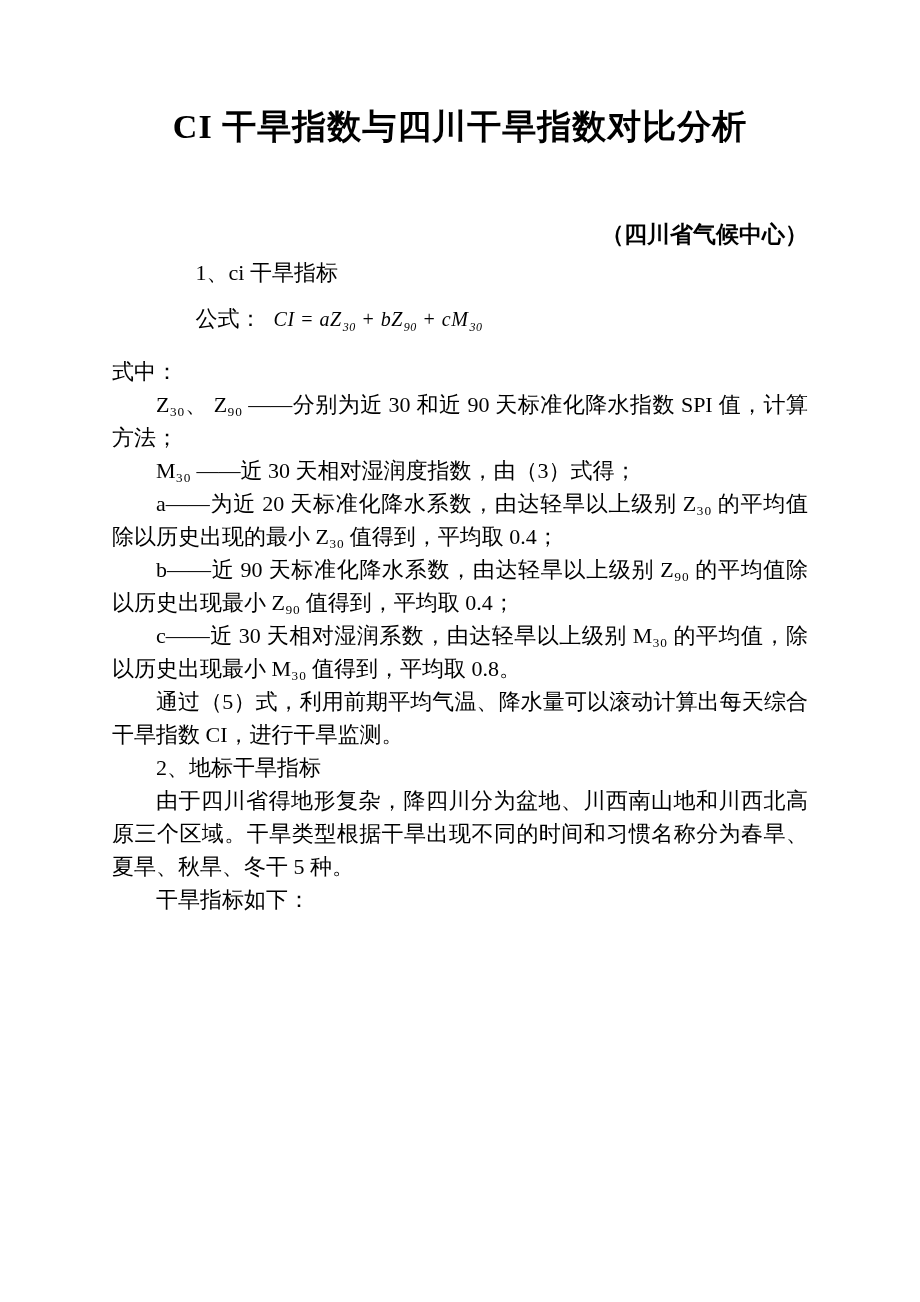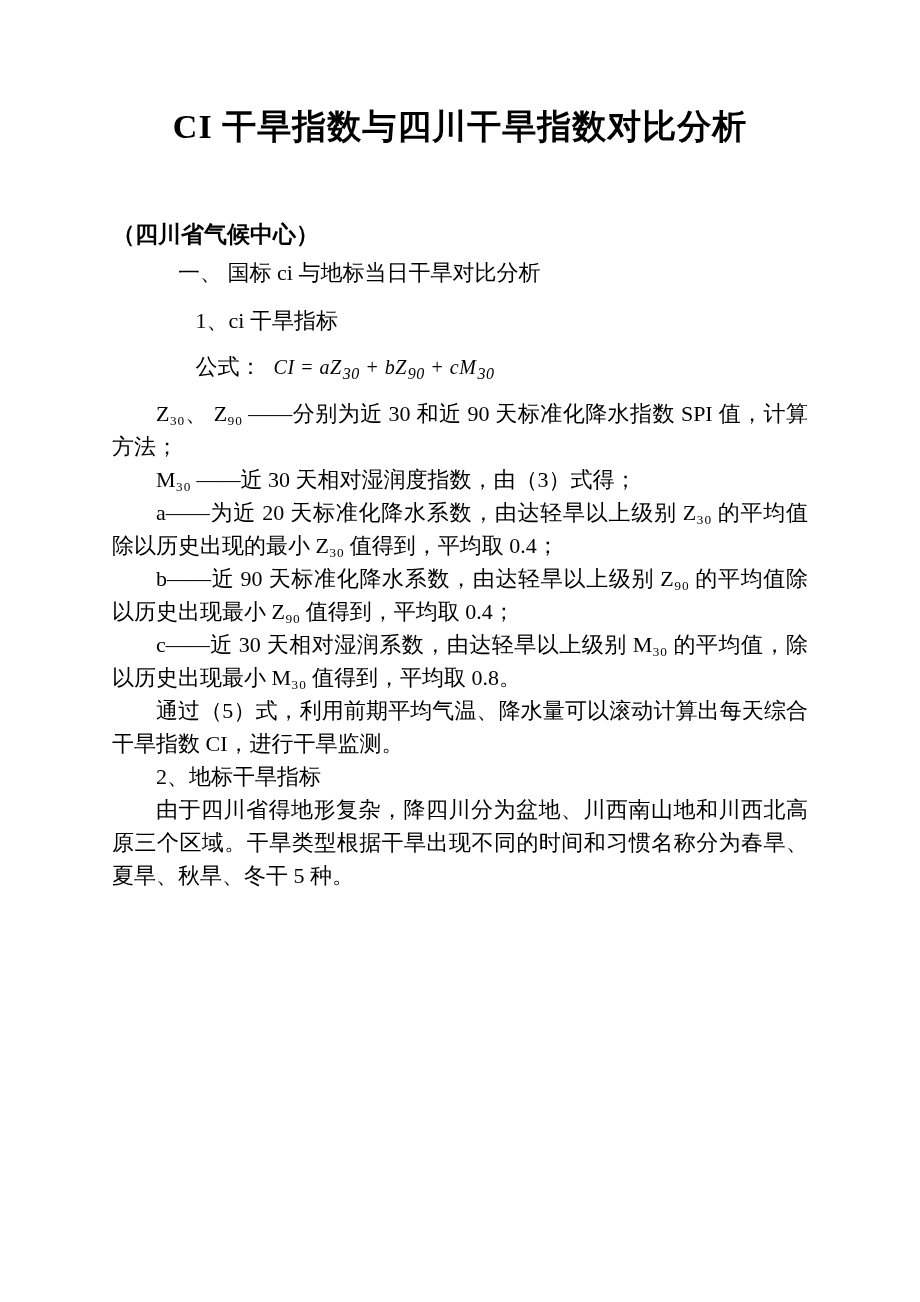--- a/index.html
+++ b/index.html
@@ -22,21 +22,21 @@
     font-size: 34px;
     font-weight: bold;
     text-align: center;
     margin: 0;
     line-height: 1.25;
     letter-spacing: 1px;
   }
   .doc-subtitle {
     font-size: 23px;
     font-weight: bold;
-    text-align: left;
+    text-align: right;
     margin: 72px 0 0;
     line-height: 1.2;
   }
   .intro {
     font-size: 22px;
     line-height: 48px;
     text-align: justify;
     text-indent: 1.5em;
     margin: 24px 0 0;
   }
@@ -54,21 +54,21 @@
     margin: 0;
   }
   .formula {
     font-style: italic;
     font-size: 20px;
     margin-left: 12px;
     letter-spacing: 0.5px;
   }
   .formula i { }
   .formula sub {
-    font-size: 16px;
+    font-size: 12px;
     margin-left: 1px;
   }
   .dense {
     font-size: 22px;
     line-height: 33px;
     text-align: justify;
     text-indent: 2em;
     margin: 0;
   }
   .no-indent { text-indent: 0; margin-top: 5px; }
@@ -76,37 +76,38 @@
 </head>
 <body>
 
 <div class="page">
 
   <h1 class="doc-title">CI 干旱指数与四川干旱指数对比分析</h1>
 
   <div class="doc-subtitle">（四川省气候中心）</div>
 
 
-  <p class="h-line ind-3">一、 国标 ci 与地标当日干旱对比分析</p>
 
   <p class="h-line ind-38">1、ci 干旱指标</p>
 
   <p class="formula-line ind-38"><span>公式：</span><span class="formula"><i>CI</i><span> = </span><i>aZ</i><sub>30</sub><span> + </span><i>bZ</i><sub>90</sub><span> + </span><i>cM</i><sub>30</sub></span></p>
 
+  <p class="dense no-indent">式中：</p>
 
   <p class="dense">Z₃₀、 Z₉₀ ——分别为近 30 和近 90 天标准化降水指数 SPI 值，计算方法；</p>
 
   <p class="dense">M₃₀ ——近 30 天相对湿润度指数，由（3）式得；</p>
 
   <p class="dense">a——为近 20 天标准化降水系数，由达轻旱以上级别 Z₃₀ 的平均值除以历史出现的最小 Z₃₀ 值得到，平均取 0.4；</p>
 
   <p class="dense">b——近 90 天标准化降水系数，由达轻旱以上级别 Z₉₀ 的平均值除以历史出现最小 Z₉₀ 值得到，平均取 0.4；</p>
 
   <p class="dense">c——近 30 天相对湿润系数，由达轻旱以上级别 M₃₀ 的平均值，除以历史出现最小 M₃₀ 值得到，平均取 0.8。</p>
 
   <p class="dense">通过（5）式，利用前期平均气温、降水量可以滚动计算出每天综合干旱指数 CI，进行干旱监测。</p>
 
   <p class="dense">2、地标干旱指标</p>
 
   <p class="dense">由于四川省得地形复杂，降四川分为盆地、川西南山地和川西北高原三个区域。干旱类型根据干旱出现不同的时间和习惯名称分为春旱、夏旱、秋旱、冬干 5 种。</p>
 
+  <p class="dense">干旱指标如下：</p>
 
 </div>
 
 </body></html>

